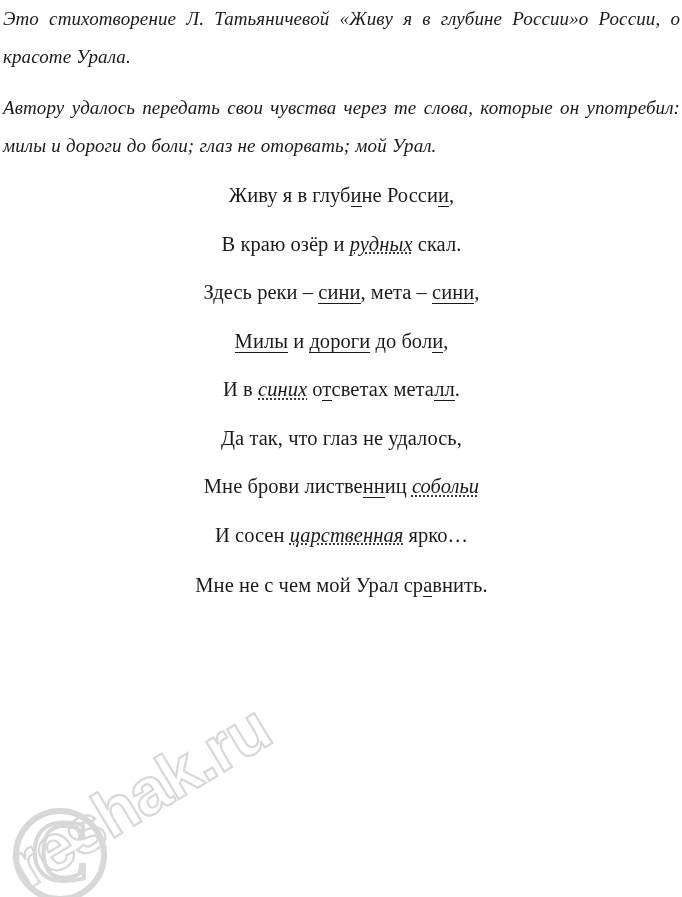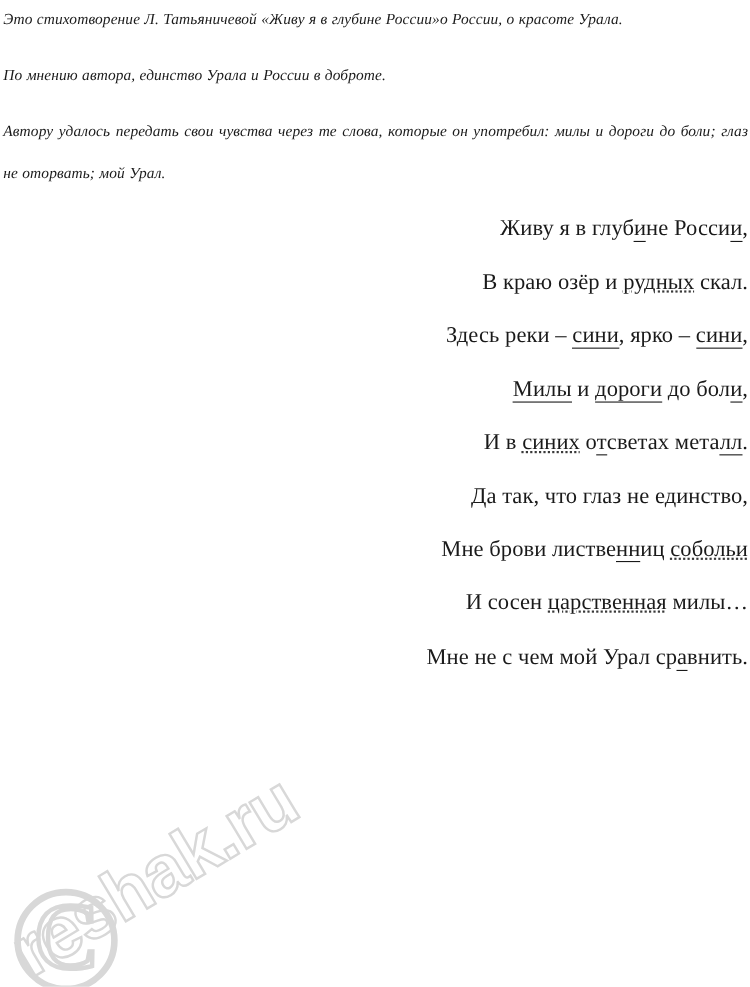--- a/index.html
+++ b/index.html
@@ -33,55 +33,56 @@
   #page {
     position: relative;
     z-index: 2;
     padding: 0px 2px 0 3px;
     box-sizing: border-box;
   }
 
   
   .analysis-para {
     font-style: italic;
-    font-size: 14px;
+    font-size: 19px;
     line-height: 38px;
     text-align: justify;
     text-justify: inter-word;
     margin: 0 0 13px 0;
     letter-spacing: 0.1px;
     word-spacing: 0.3px;
   }
   .analysis-para:last-of-type { margin-bottom: 0; }
   .analysis-para.last-line-left { text-align-last: left; }
 
   
   #poem { margin-top: 19px; }
   .poem-line {
     font-style: normal;
     font-size: 20.5px;
     line-height: 22px;
     margin: 0 0 26.5px 0;
-    text-align: right;
+    text-align: center;
     white-space: nowrap;
     letter-spacing: 0.05px;
   }
   .poem-line:last-child { margin-bottom: 0; margin-top: 28px; }
 
   
   .u-solid {
     border-bottom: 1.4px solid #1a1a1a;
     padding-bottom: 0px;
   }
   .u-wavy {
     text-decoration: underline;
     text-decoration-style: dotted;
     text-decoration-thickness: 1.6px;
     text-underline-offset: 2.4px;
     text-decoration-color: #3a3a3a;
+    font-style: italic;
   }
 </style>
 </head>
 <body>
 
 <div id="watermark">
   <svg width="360" height="170" viewBox="0 0 360 170" aria-hidden="true">
     <g>
       <circle cx="60" cy="100" r="44" fill="none" stroke="#d8d8d8" stroke-width="6"></circle>
       <text x="60" y="125" text-anchor="middle" font-family="'Liberation Serif', serif" font-size="86" fill="none" stroke="#d8d8d8" stroke-width="4">C</text>
@@ -89,29 +90,28 @@
     <g transform="rotate(-31 120 70)">
       <text id="wm-text" x="8" y="78" font-family="'Liberation Sans', sans-serif" font-size="66" font-weight="bold" fill="none" stroke="#d8d8d8" stroke-width="2.2" letter-spacing="-1">reshak.ru</text>
     </g>
   </svg>
 </div>
 
 <div id="page">
 
   <section id="analysis">
     <p class="analysis-para">Это стихотворение Л. Татьяничевой «Живу я в глубине России»о России, о красоте Урала.</p>
-    <p class="analysis-para last-line-left">По мнению автора, единство Урала и России в доброте.</p>
     <p class="analysis-para">Автору удалось передать свои чувства через те слова, которые он употребил: милы и дороги до боли; глаз не оторвать; мой Урал.</p>
   </section>
 
   <section id="poem">
       <p class="poem-line"><span>Живу я в глуб</span><span class="u-solid">и</span><span>не Росси</span><span class="u-solid">и</span><span>,</span></p>
       <p class="poem-line"><span>В краю озёр и </span><span class="u-wavy">рудных</span><span> скал.</span></p>
-      <p class="poem-line"><span>Здесь реки – </span><span class="u-solid">сини</span><span>, ярко – </span><span class="u-solid">сини</span><span>,</span></p>
+      <p class="poem-line"><span>Здесь реки – </span><span class="u-solid">сини</span><span>, мета – </span><span class="u-solid">сини</span><span>,</span></p>
       <p class="poem-line"><span class="u-solid">Милы</span><span> и </span><span class="u-solid">дороги</span><span> до бол</span><span class="u-solid">и</span><span>,</span></p>
       <p class="poem-line"><span>И в </span><span class="u-wavy">синих</span><span> о</span><span class="u-solid">т</span><span>света</span><span>х</span><span> мета</span><span class="u-solid">лл</span><span>.</span></p>
-      <p class="poem-line"><span>Да так, что глаз не единство,</span></p>
+      <p class="poem-line"><span>Да так, что глаз не удалось,</span></p>
       <p class="poem-line"><span>Мне брови листве</span><span class="u-solid">нн</span><span>иц </span><span class="u-wavy">собольи</span></p>
-      <p class="poem-line"><span>И сосен </span><span class="u-wavy">царственная</span><span> милы…</span></p>
+      <p class="poem-line"><span>И сосен </span><span class="u-wavy">царственная</span><span> ярко…</span></p>
       <p class="poem-line"><span>Мне не с чем мой Урал ср</span><span class="u-solid">а</span><span>внить.</span></p>
     </section>
 
 </div>
 
 </body></html>

